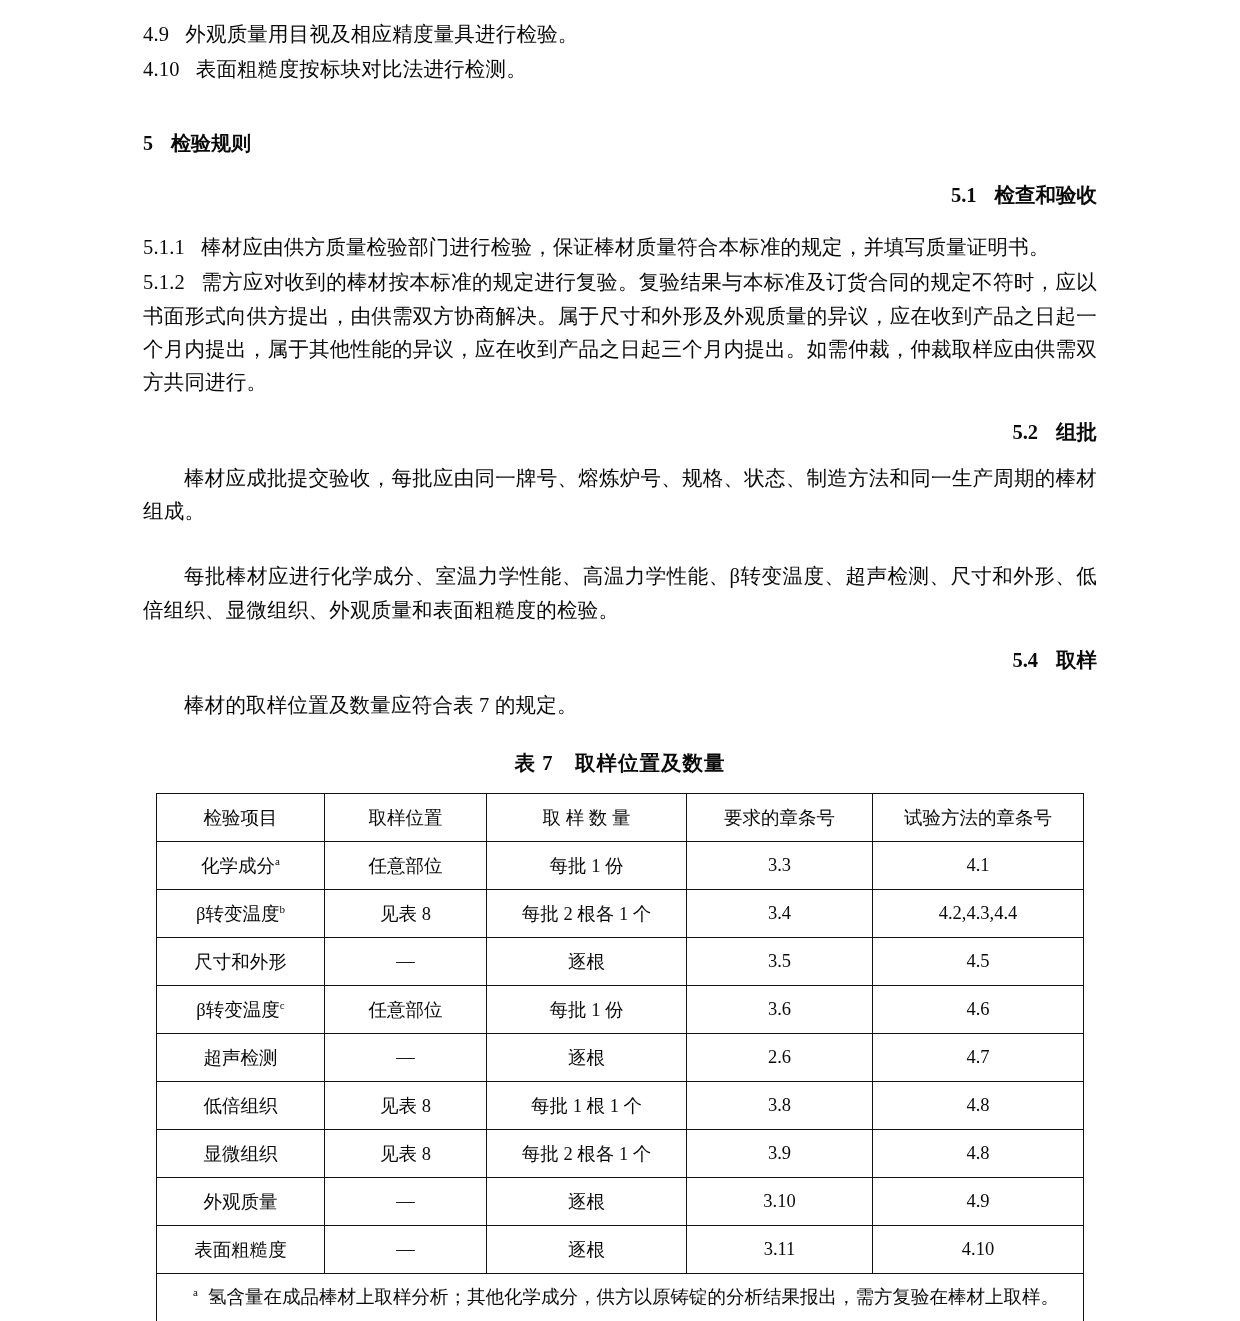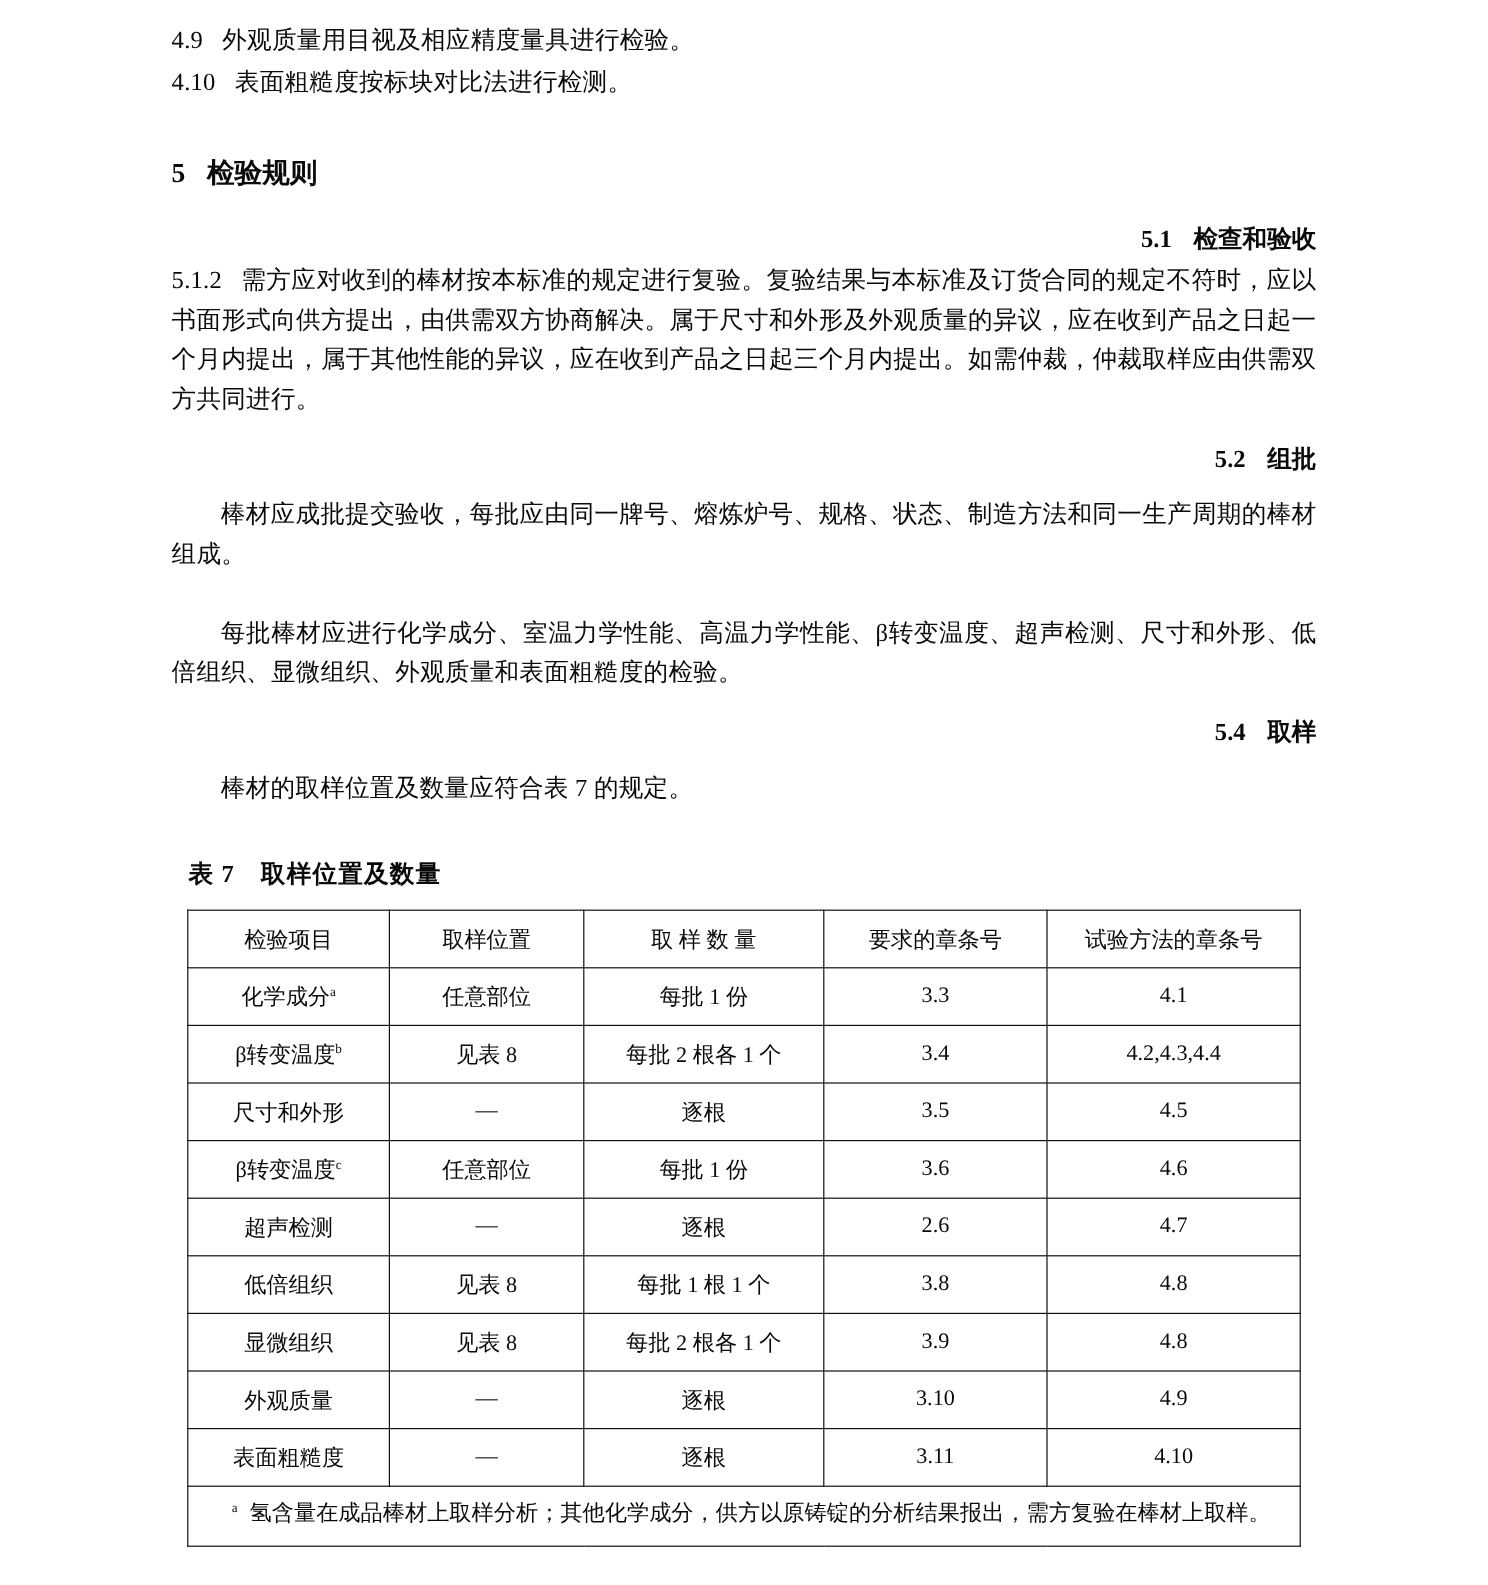--- a/index.html
+++ b/index.html
@@ -47,21 +47,21 @@
   }
   .gap-num-wide {
     display: inline-block;
     width: 18px;
   }
 
   .line-49 { margin-bottom: 2px; }
   .line-410 { margin-bottom: 16px; }
 
   .h-sec {
-    font-size: 23px;
+    font-size: 20px;
     font-weight: bold;
     margin: 0;
     line-height: 1.5;
   }
   .h-sub {
     font-size: 20.5px;
     font-weight: bold;
     margin: 0;
     line-height: 1.5;
     text-align: right;
@@ -71,23 +71,24 @@
   .spacer-18 { height: 18px; }
   .spacer-14 { height: 14px; }
 
   .indent2 { text-indent: 41px; }
 
   .p511 { margin-top: 20px; }
   .p512 { margin-top: 2px; }
 
   
   .tbl-caption {
+    text-align: center;
     font-size: 20.5px;
     font-weight: bold;
-    margin: 14px;
+    margin: 0;
     letter-spacing: 1px;
   }
 
   
   .tbl-wrap {
     margin-top: 16px;
   }
   table.t7 {
     border-collapse: collapse;
     width: 927px;
@@ -155,20 +156,23 @@
     <p class="h-sec">
       <span>5</span><span class="gap-num-wide"></span><span>检验规则</span>
     </p>
 
     <div class="spacer-22"></div>
 
     <p class="h-sub">
       <span>5.1</span><span class="gap-num-wide"></span><span>检查和验收</span>
     </p>
 
+    <p class="para p511">
+      <span class="para-num">5.1.1</span><span class="gap-num"></span><span>棒材应由供方质量检验部门进行检验，保证棒材质量符合本标准的规定，并填写质量证明书。</span>
+    </p>
 
     <p class="para p512">
       <span class="para-num">5.1.2</span><span class="gap-num"></span><span>需方应对收到的棒材按本标准的规定进行复验。复验结果与本标准及订货合同的规定不符时，应以书面形式向供方提出，由供需双方协商解决。属于尺寸和外形及外观质量的异议，应在收到产品之日起一个月内提出，属于其他性能的异议，应在收到产品之日起三个月内提出。如需仲裁，仲裁取样应由供需双方共同进行。</span>
     </p>
 
     <div class="spacer-18"></div>
 
     <p class="h-sub">
       <span>5.2</span><span class="gap-num-wide"></span><span>组批</span>
     </p>

